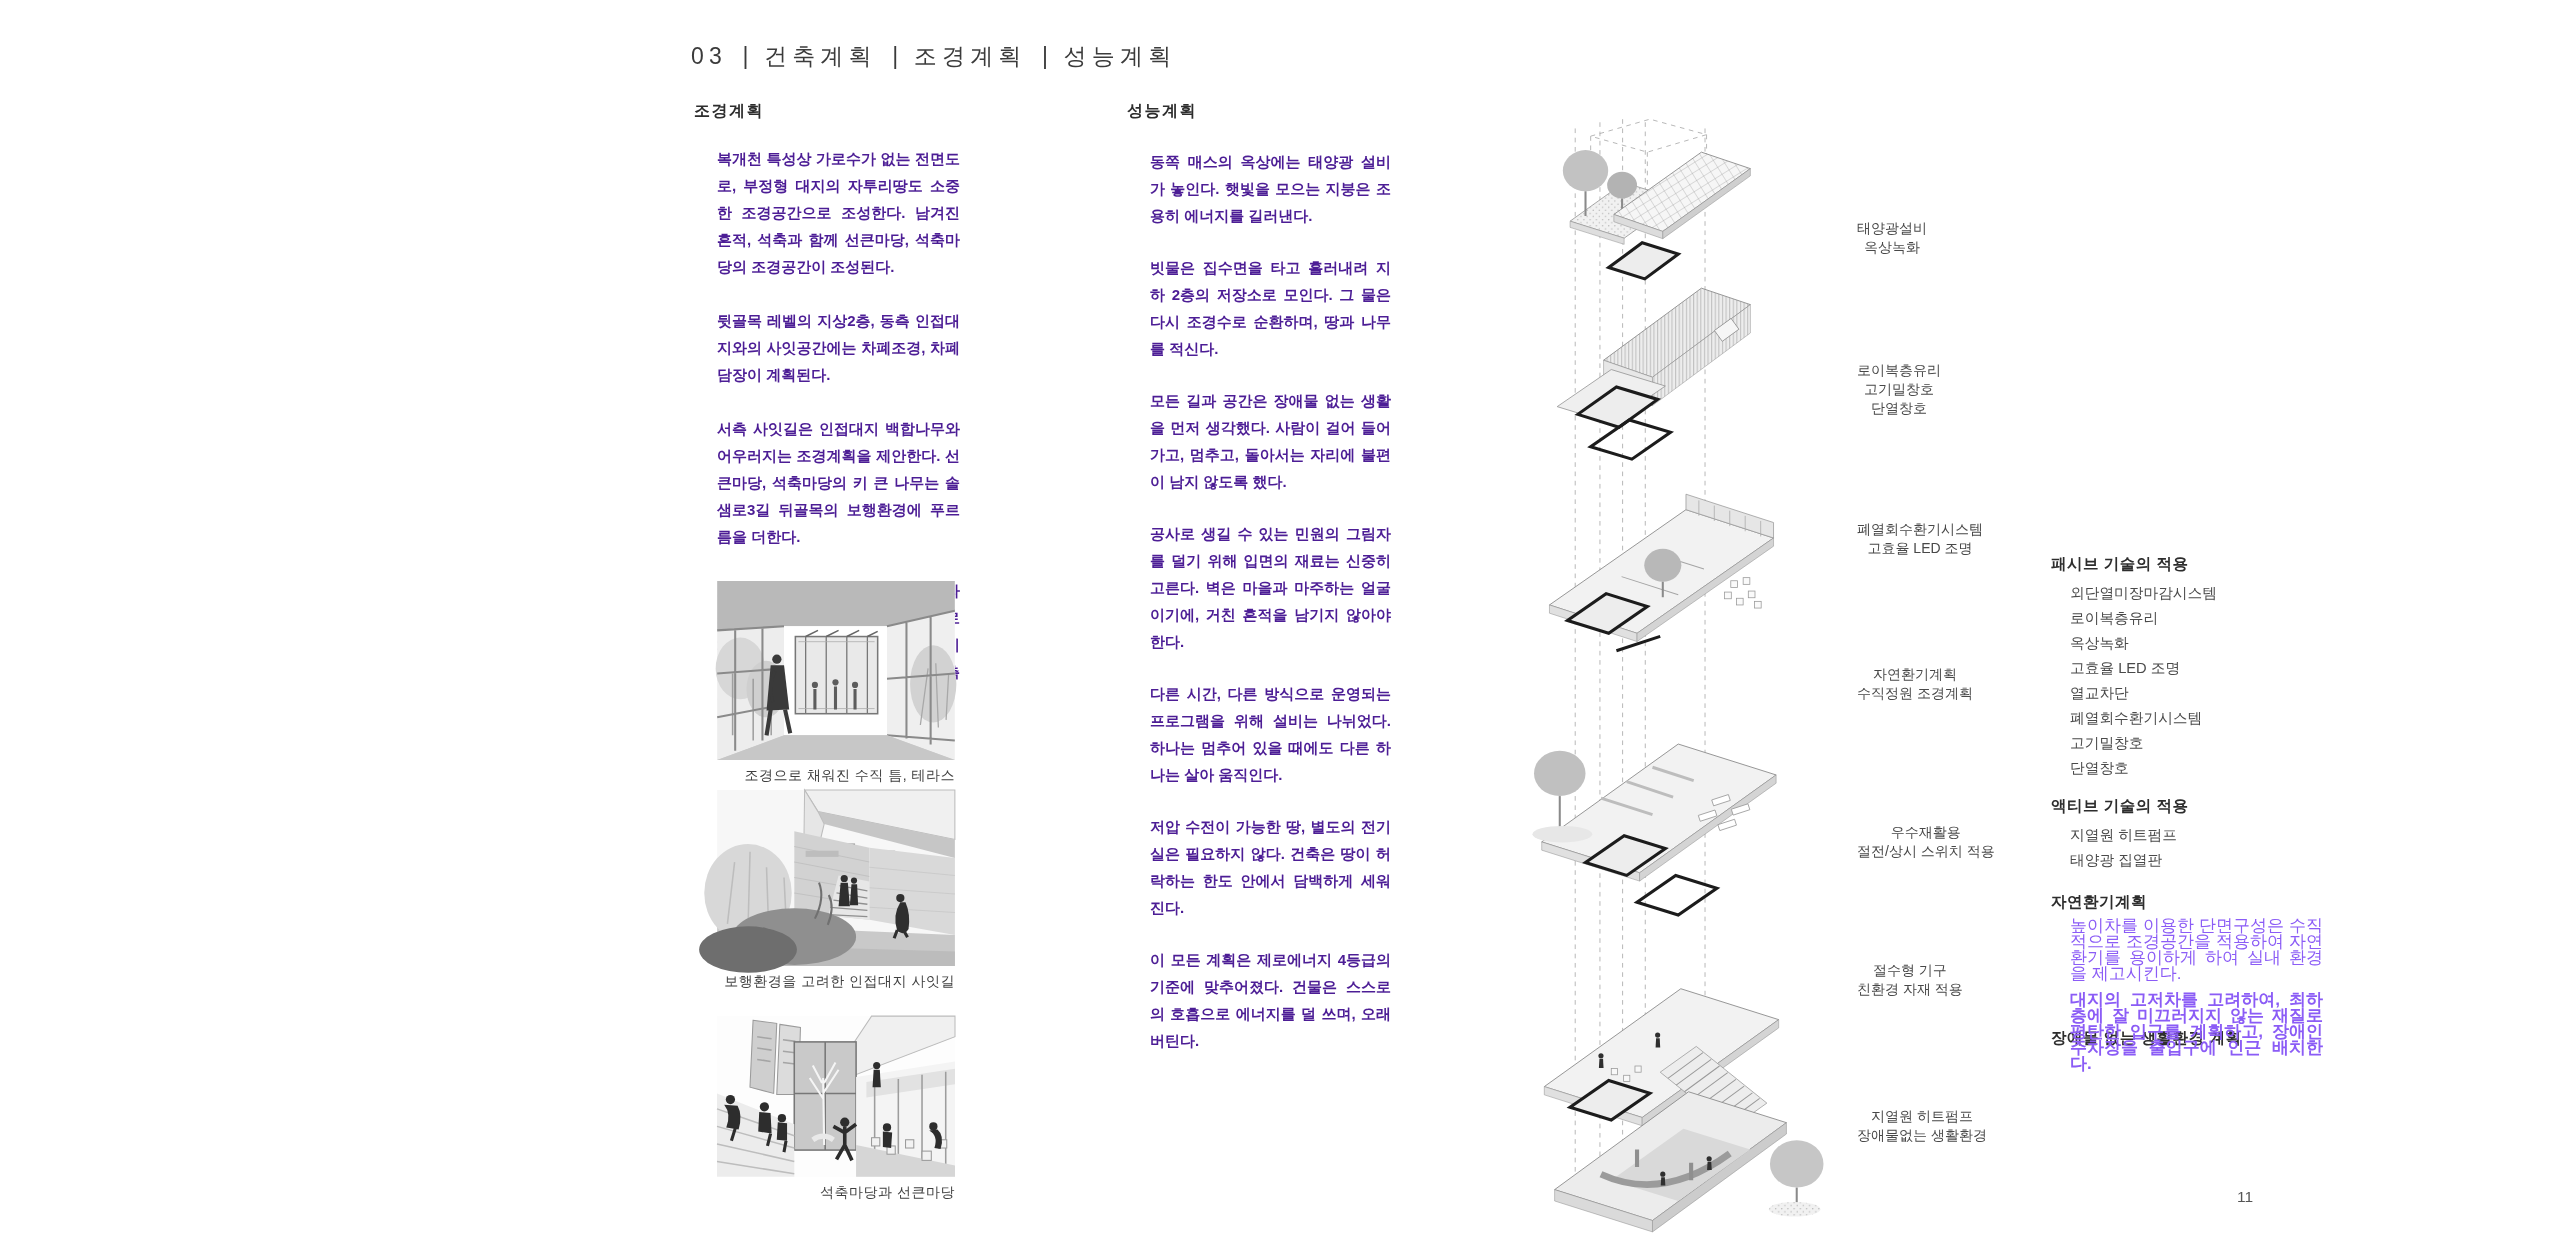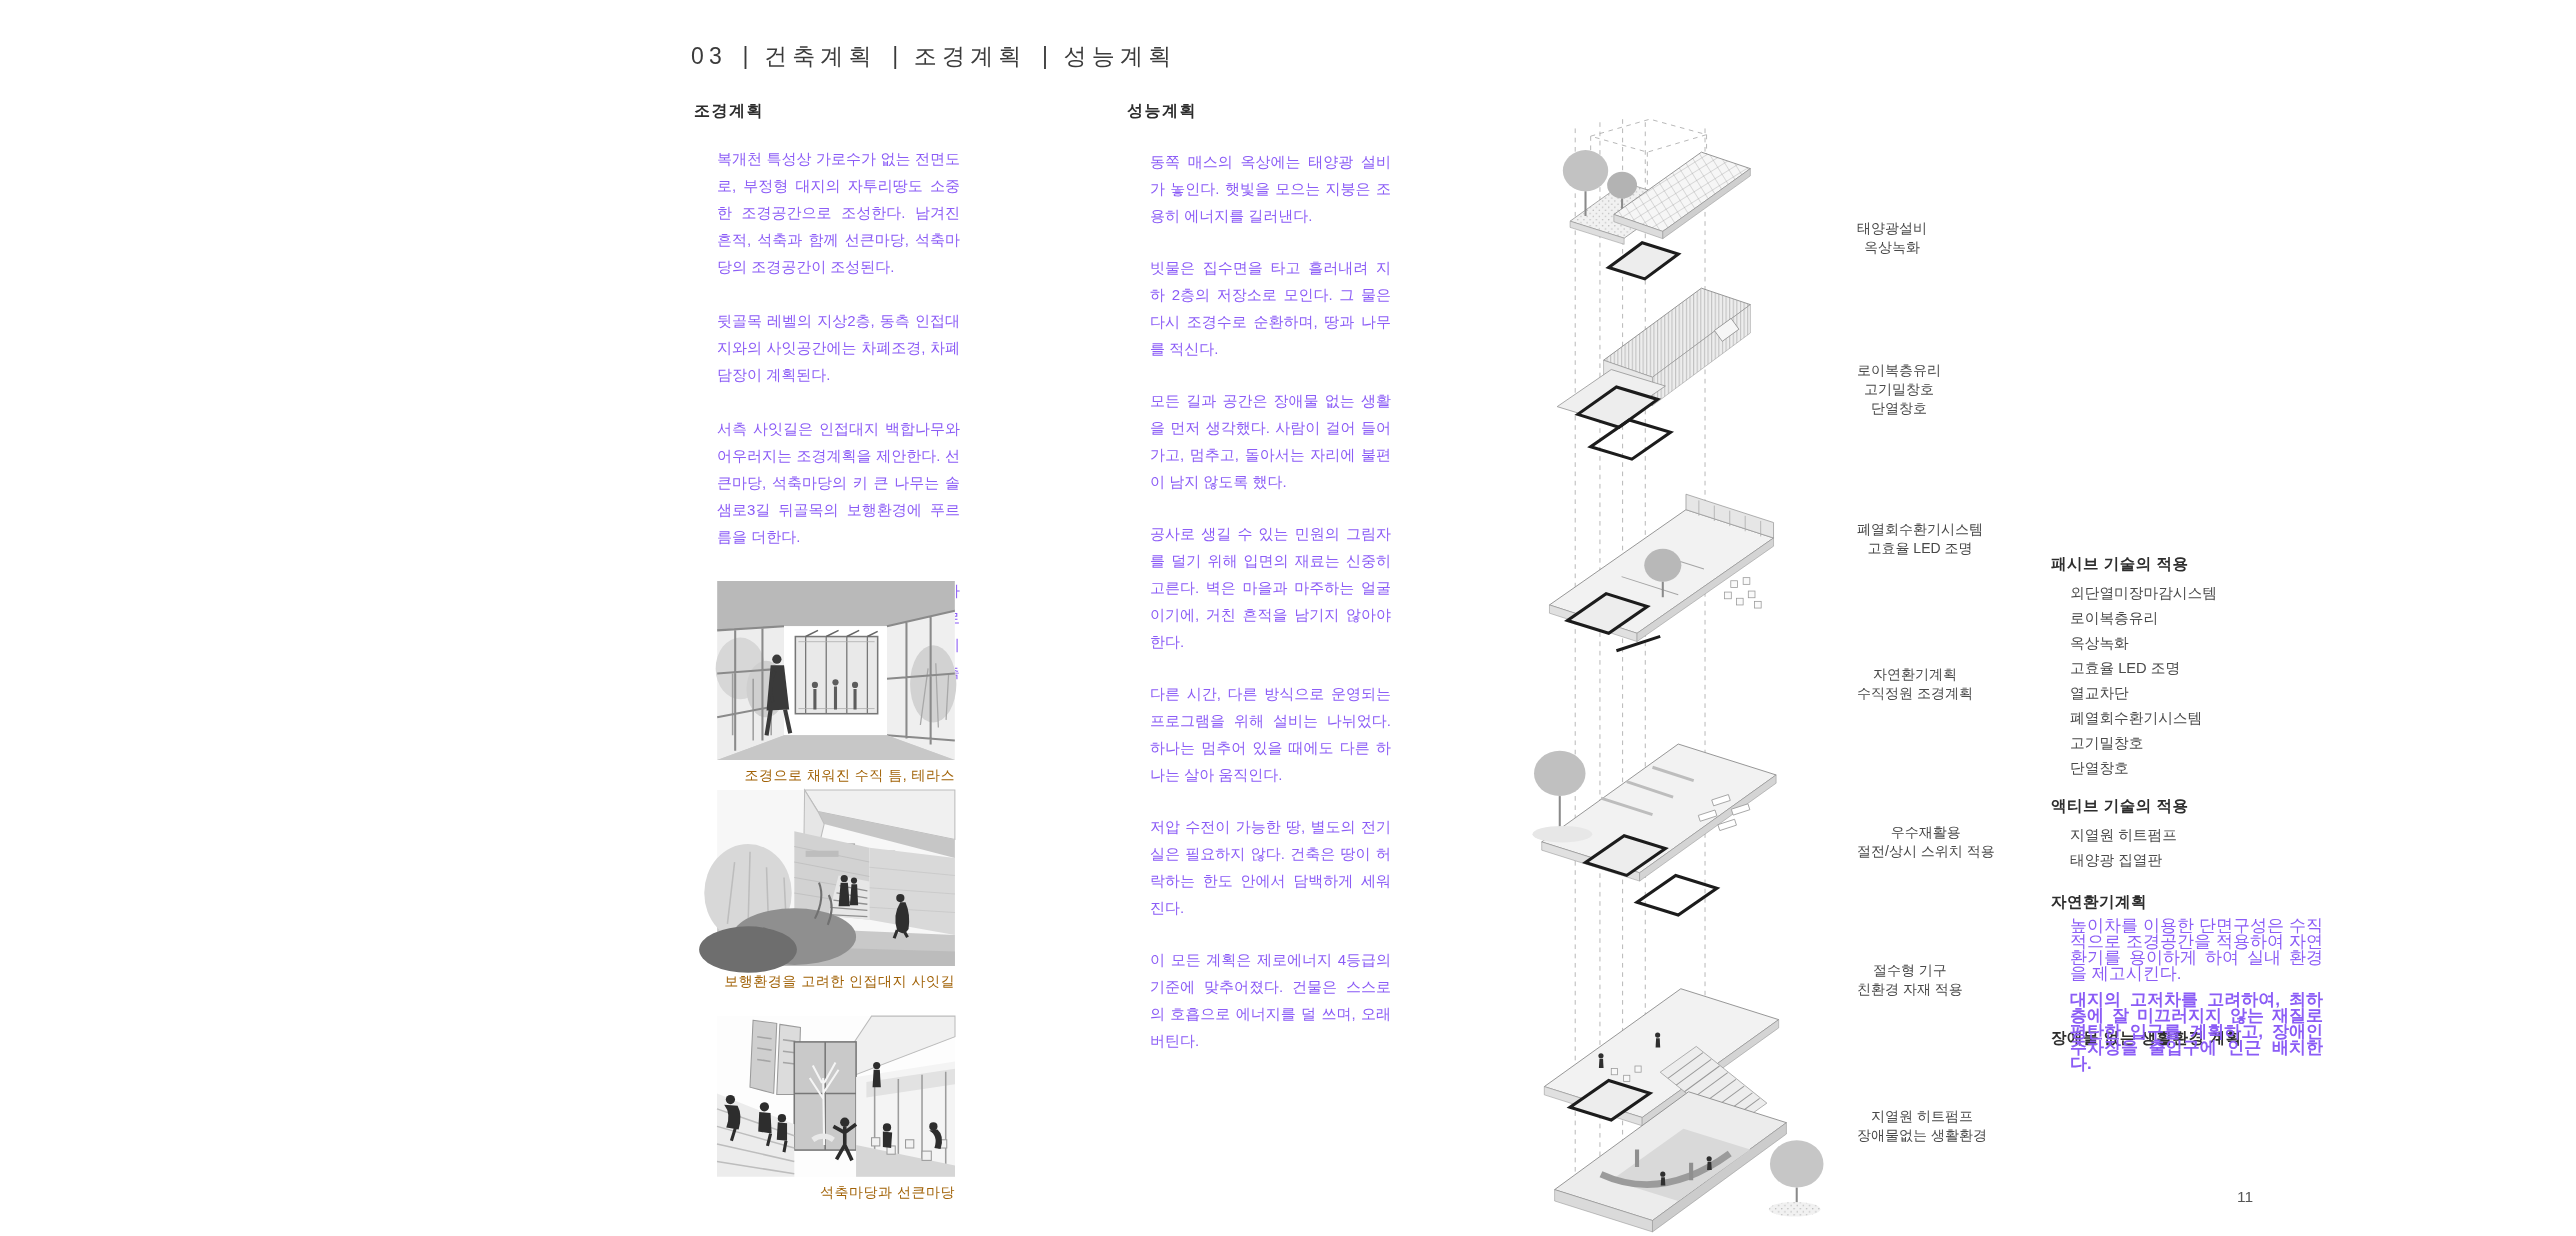--- a/index.html
+++ b/index.html
@@ -12,29 +12,29 @@
 
   
   .page-title { left:667px; top:41px; display:flex; align-items:baseline; gap:15.5px;
     font-size:23px; letter-spacing:5.2px; color:#3b3b3b; font-weight:400; }
   .page-title .sep { color:#3b3b3b; font-weight:300; letter-spacing:0; }
 
   
   .col-heading { font-size:16px; font-weight:bold; letter-spacing:1.5px; color:#2d2d2d; }
 
   
-  .body-col { font-size:15px; line-height:27px; text-align:justify; color:#8b5cf6; }
+  .body-col { font-size:15px; line-height:27px; text-align:justify; color:#4c1d95;font-weight:bold; }
   .body-col p { margin:0 0 27px 0; }
   .body-col.perf { line-height:27px; }
   .body-col.perf p { margin:0 0 25px 0; }
 
   
   .figure { left:693px; width:238px; }
   .figure svg { display:block; }
-  .caption { font-size:14px; color:#a16207; text-align:right; letter-spacing:0.5px; }
+  .caption { font-size:14px; color:#404040; text-align:right; letter-spacing:0.5px; }
 
   
   .diagram-label { left:1833px; font-size:14px; line-height:19px; color:#484848; white-space:nowrap;text-align:center; }
 
   
   .tech-heading { left:2027px; font-size:15.5px; font-weight:bold; color:#2d2d2d; letter-spacing:0.5px; white-space:nowrap; }
   .tech-items { left:2046px; font-size:14.7px; line-height:25px; color:#4a4a4a; }
   .tech-items div { white-space:nowrap; }
   .tech-body { left:2046px; width:253px; font-size:17px; line-height:16px; text-align:justify; color:#8b5cf6; }
 

